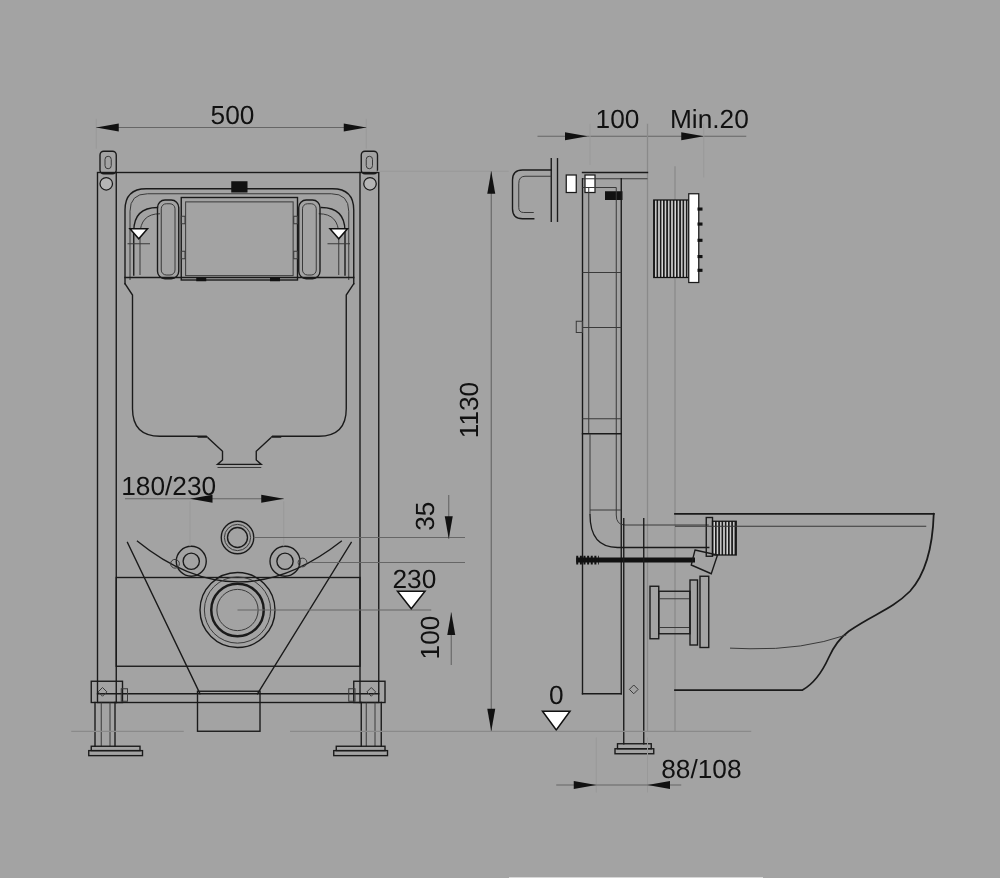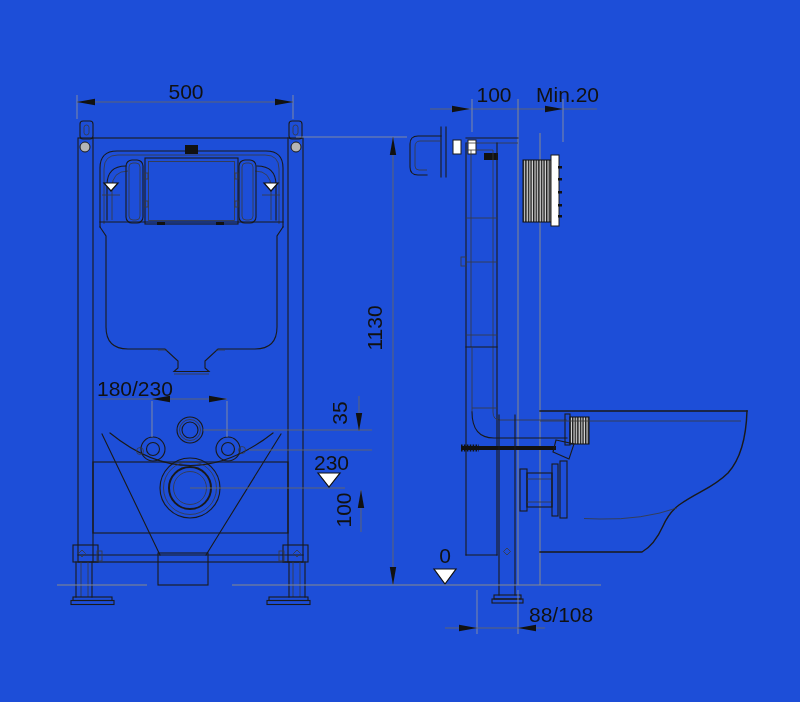--- a/index.html
+++ b/index.html
@@ -1,16 +1,16 @@
 <!DOCTYPE html>
 <html><head>
 <meta charset="utf-8">
 <style>
   html,body{margin:0;padding:0;background:#ffffff;}
-  .stage{width:800px;height:702px;position:relative;background:#1d4ed8;overflow:hidden;}
+  .stage{width:800px;height:702px;position:relative;background:#a3a3a3;overflow:hidden;}
   svg text{font-family:"Liberation Sans",sans-serif;font-size:21px;fill:#111;}
   .outline{stroke:#1a1a1a;stroke-width:1.1;fill:none;stroke-linecap:square;}
   .thin{stroke:#3a3a3a;stroke-width:0.8;fill:none;}
   .dim{stroke:#666;stroke-width:0.9;fill:none;}
   .ext{stroke:#999;stroke-width:0.8;fill:none;}
   .wall{stroke:#8a8a8a;stroke-width:1;fill:none;}
   .arr{fill:#111;stroke:none;}
   .lvl{fill:#fff;stroke:#111;stroke-width:1.2;}
   .blk{fill:#111;stroke:none;}
 </style>

